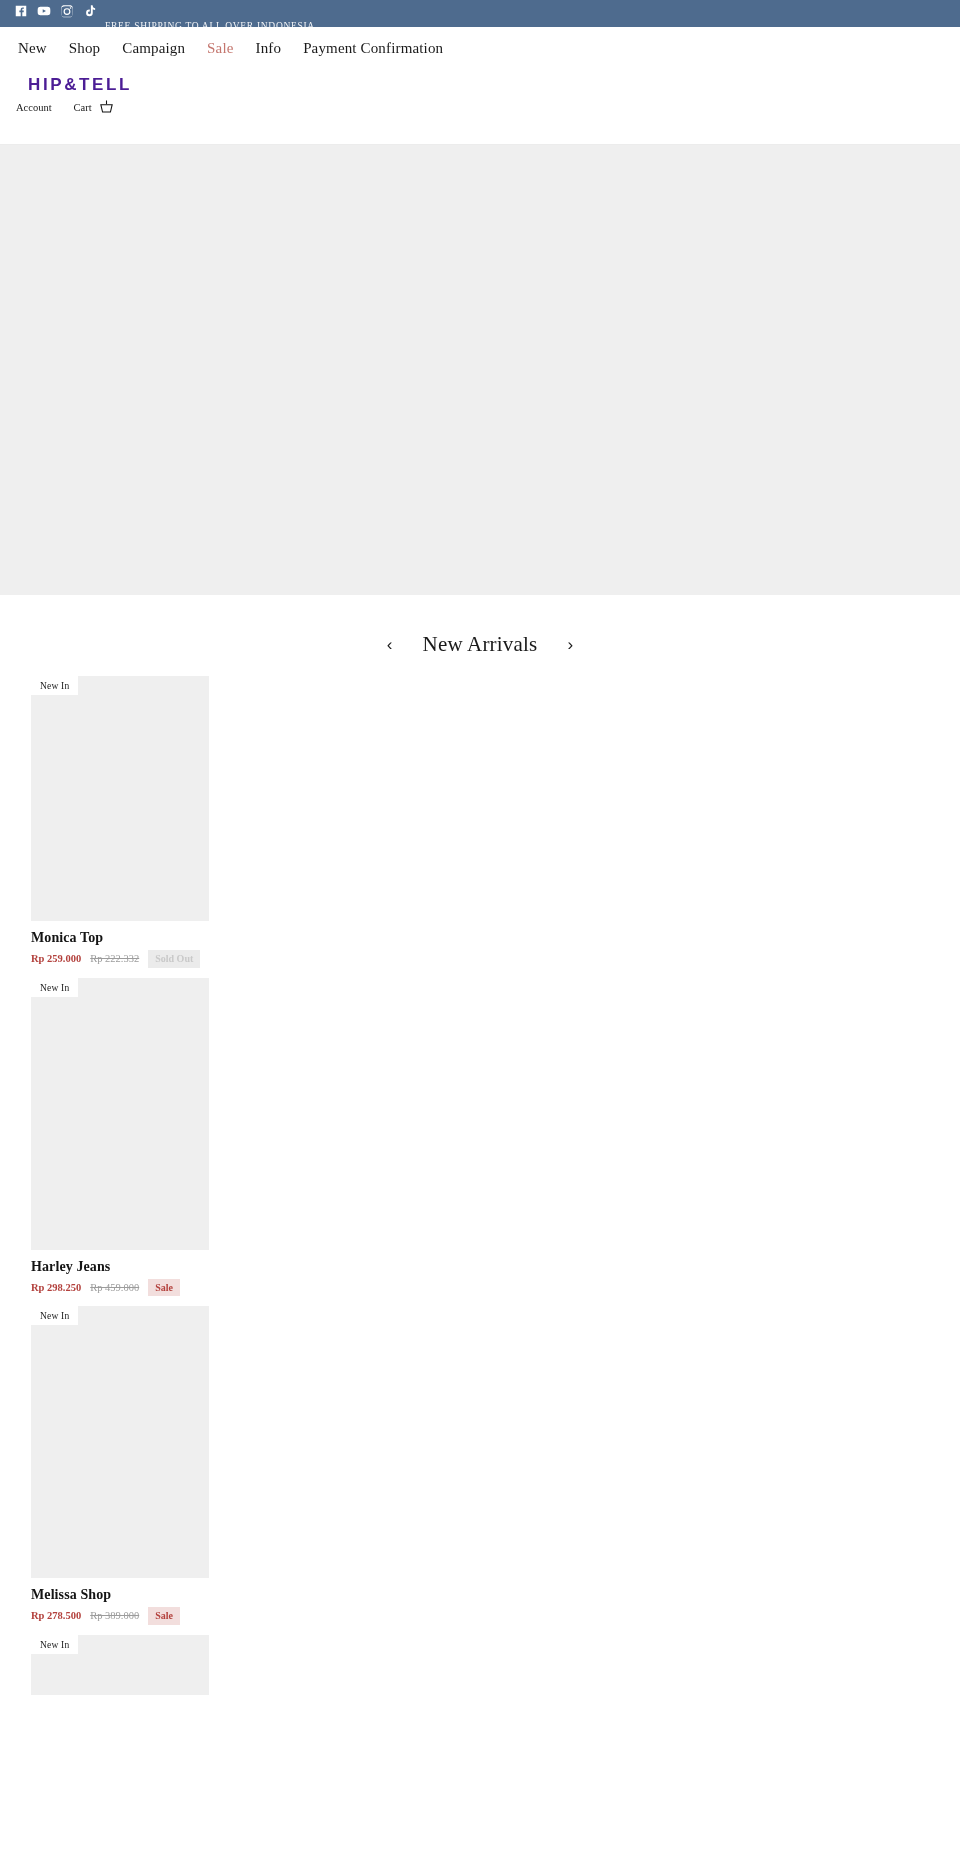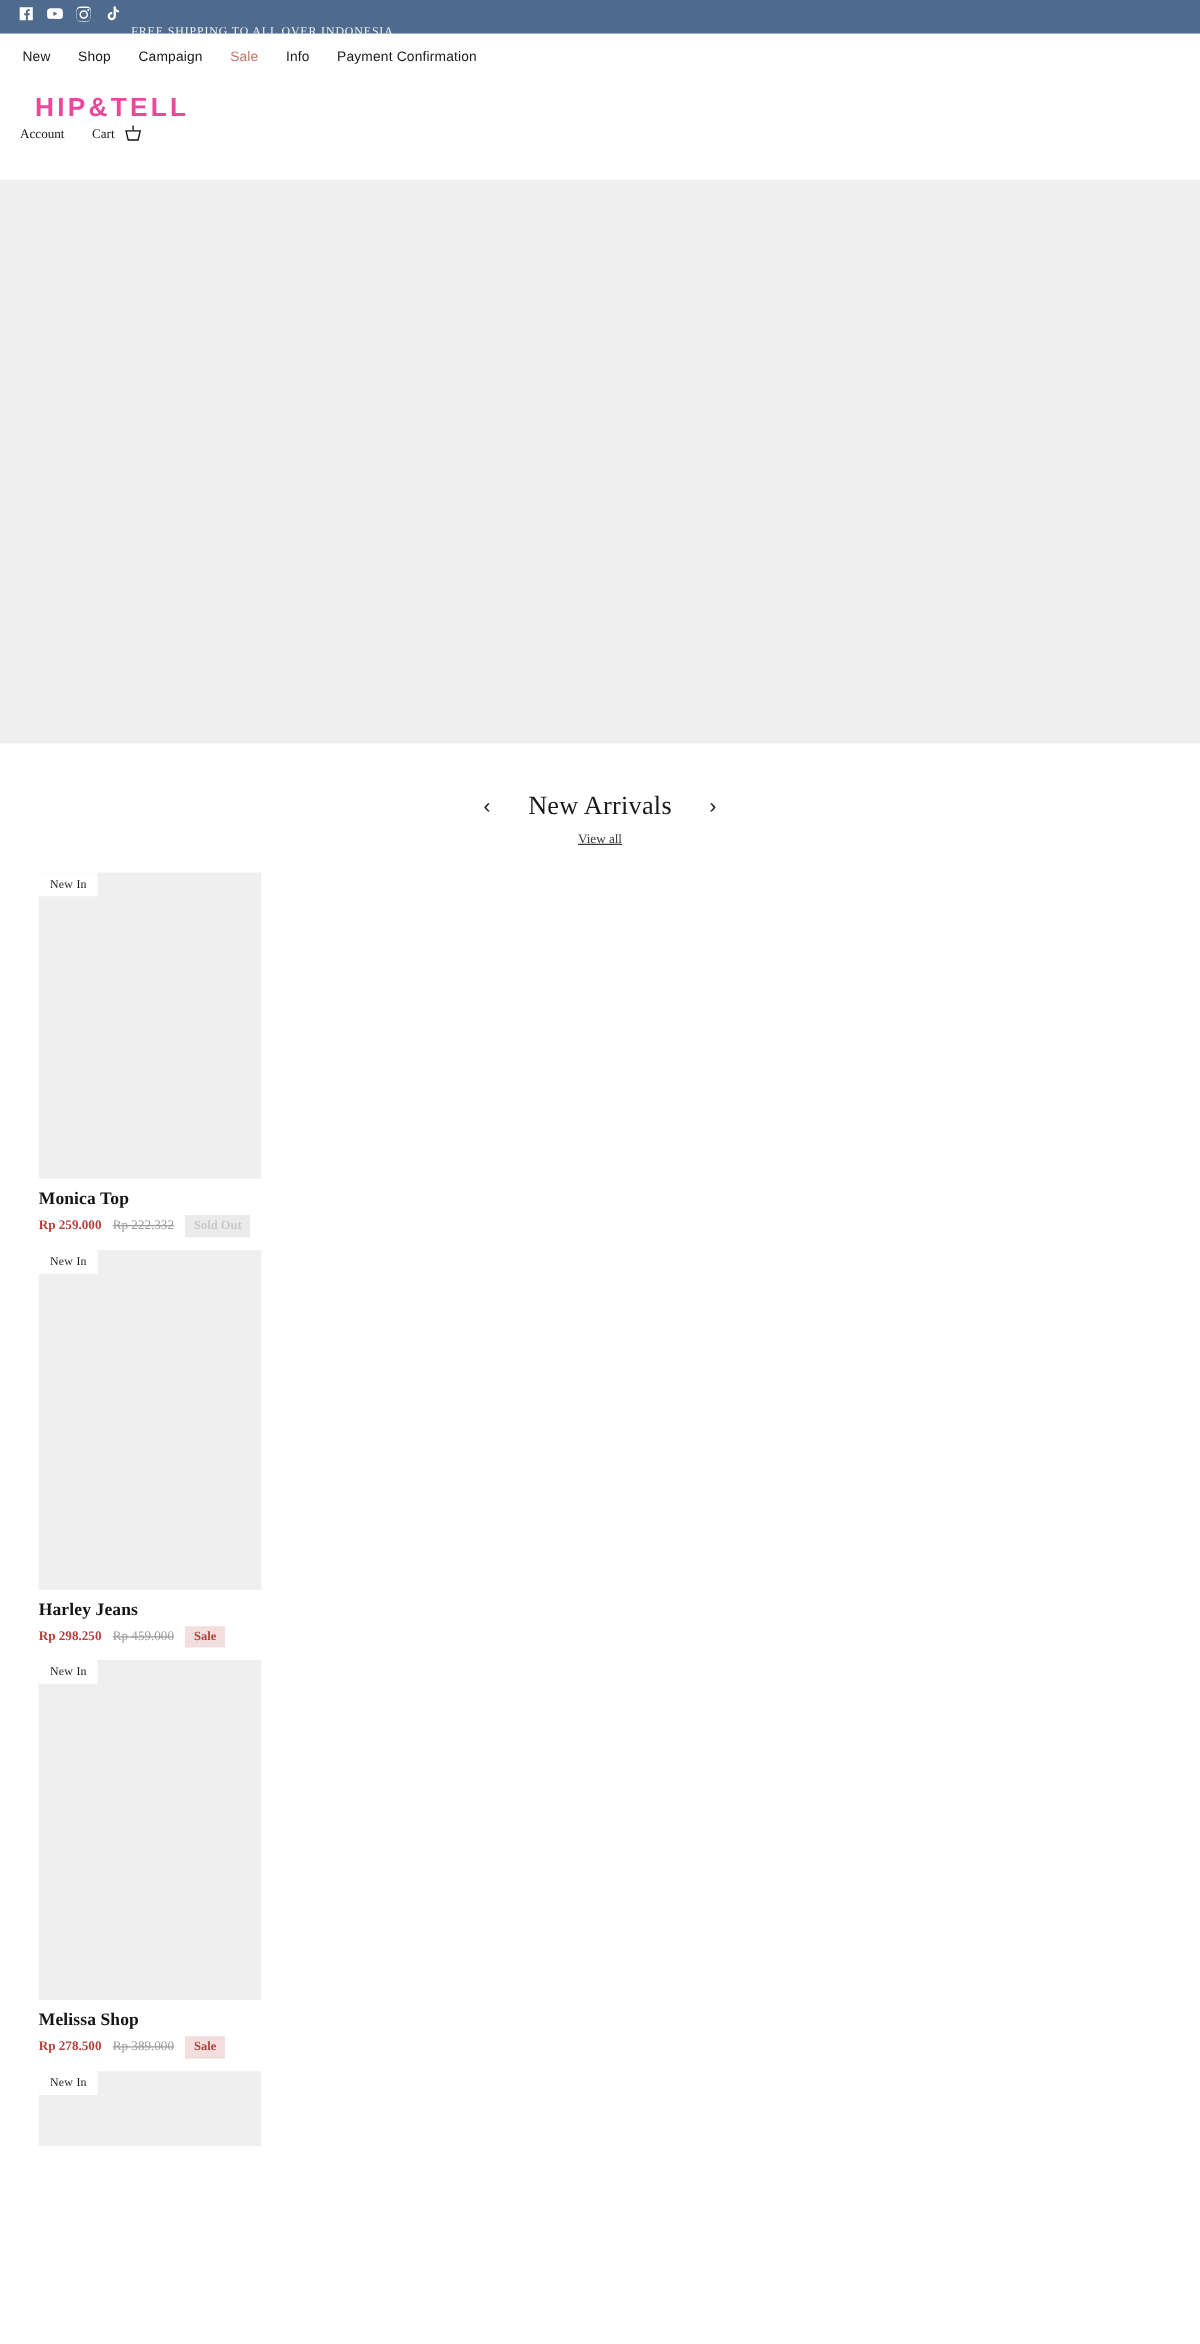--- a/index.html
+++ b/index.html
@@ -58,38 +58,38 @@
   .mainnav {
     position: absolute;
     left: 18px;
     top: 13px;
     display: flex;
     align-items: center;
     gap: 0;
   }
   .mainnav a {
     display: block;
-    font-size: 11px;
+    font-size: 15px;
     color: #1a1a1a;
     text-decoration: none;
-    font-family: Liberation Sans, sans-serif;
+    font-family: Liberation Serif, serif;
     letter-spacing: 0.15px;
     padding: 0 22px 0 0;
   }
   .mainnav a.sale-link { color: #c4766e; }
 
   .brand {
     position: absolute;
     left: 28px;
     top: 48px;
     font-family: "Liberation Sans", sans-serif;
     font-weight: 700;
-    font-size: 21px;
+    font-size: 17px;
     letter-spacing: 2.6px;
-    color: #ec4899;
+    color: #4c1d95;
     white-space: nowrap;
   }
 
   .utilnav {
     position: absolute;
     left: 16px;
     top: 72px;
     display: flex;
     align-items: center;
     gap: 0;
@@ -279,23 +279,20 @@
 <div class="hero"></div>
 
 <section class="arrivals">
 
   <div class="arrivals-head">
     <button class="arrow-btn">‹</button>
     <h2 class="arrivals-title">New Arrivals</h2>
     <button class="arrow-btn">›</button>
   </div>
 
-  <div class="viewall-wrap">
-    <a href="#" class="viewall">View all</a>
-  </div>
 
   <div class="grid">
 
     <div class="card">
       <div class="thumb">
         <span class="newin">New In</span>
       </div>
       <div class="pname">Monica Top</div>
       <div class="prices">
         <span class="price-now">Rp 259.000</span>

